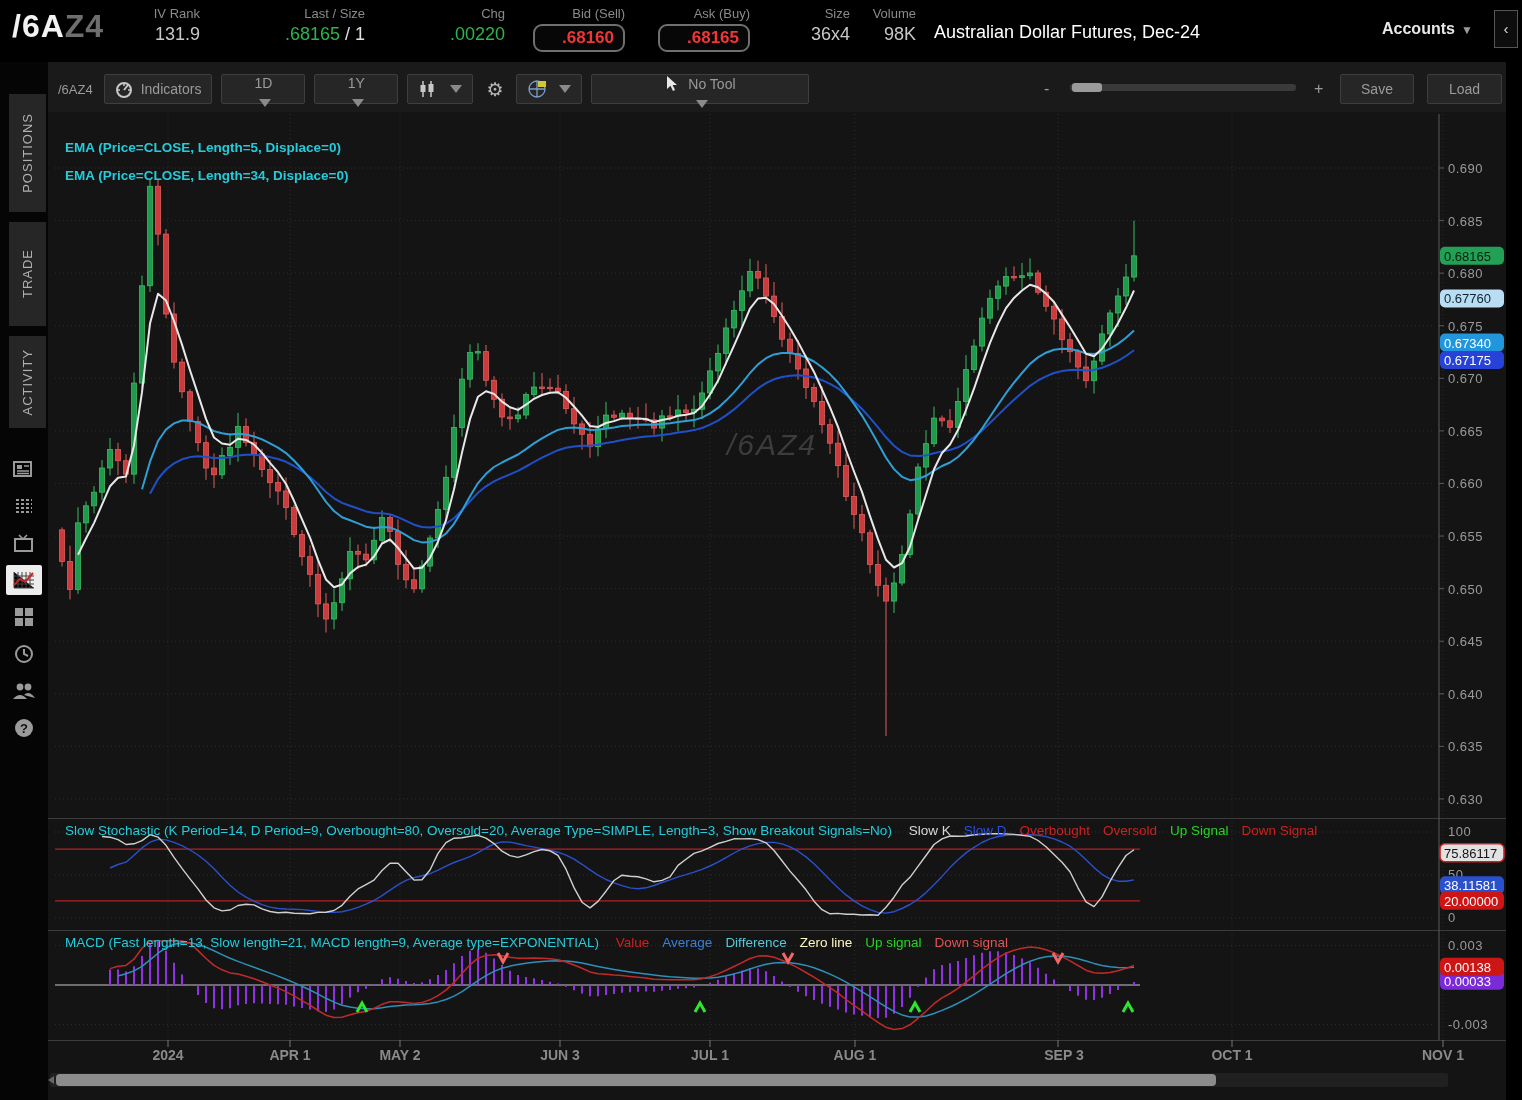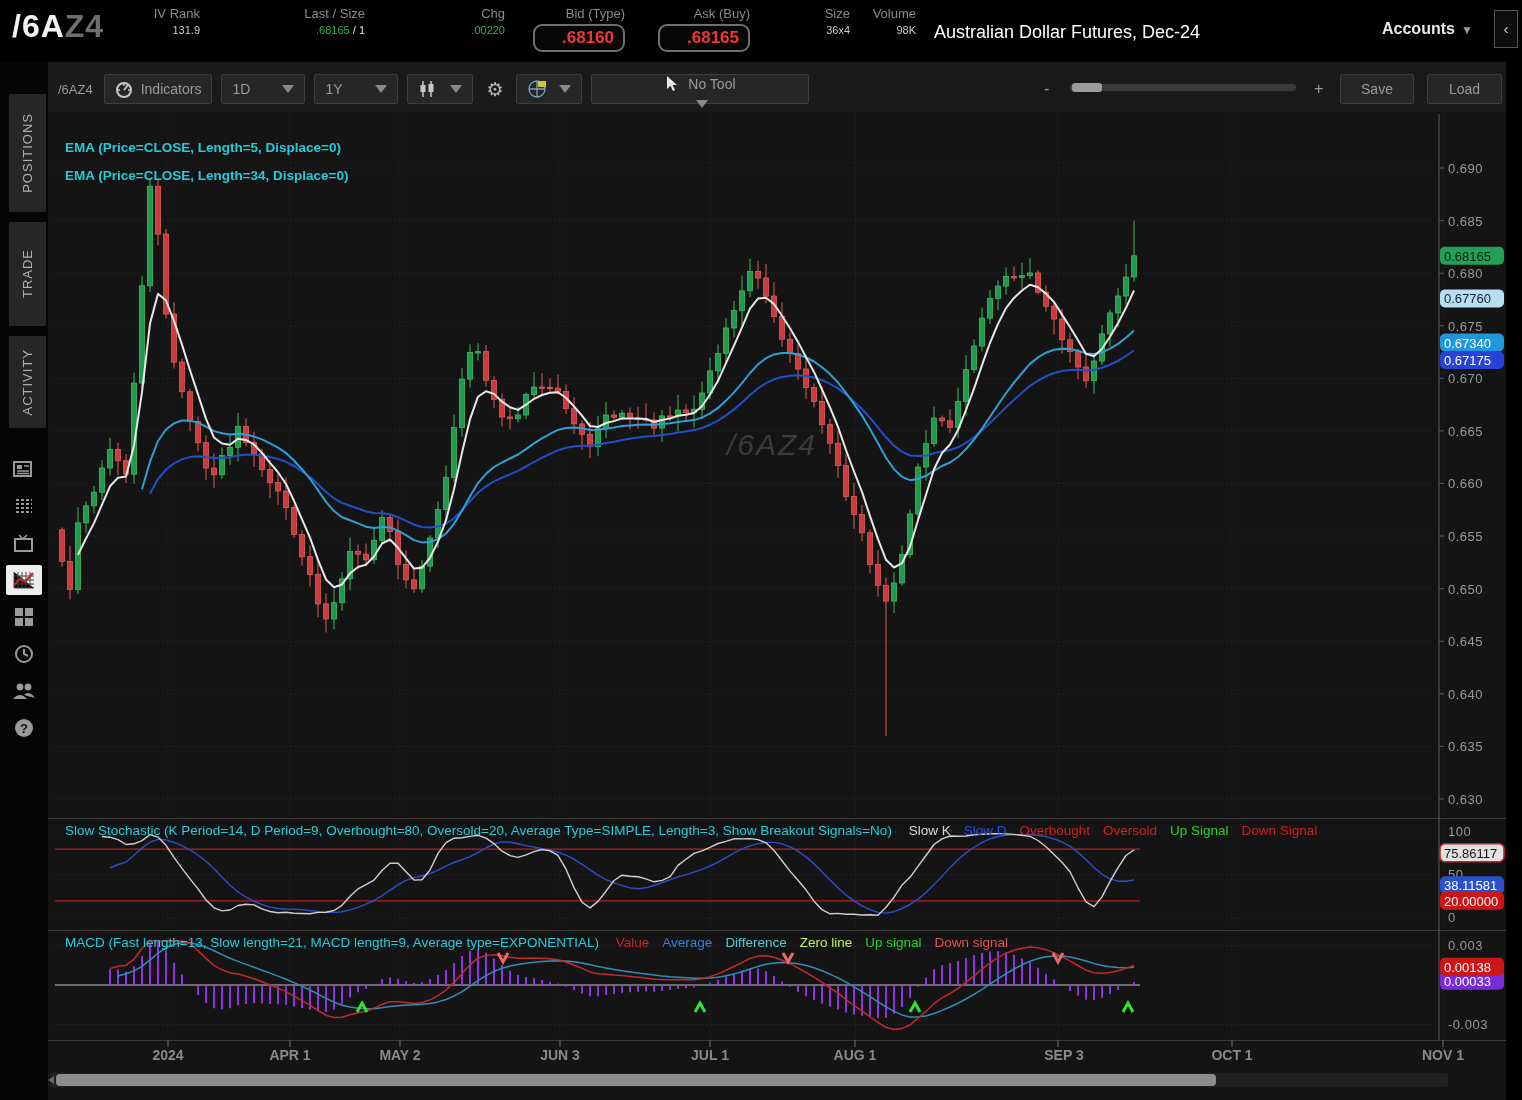--- a/index.html
+++ b/index.html
@@ -6,21 +6,21 @@
   html,body { width:1522px; height:1100px; background:#000; overflow:hidden;
               font-family:"Liberation Sans", sans-serif; }
   .app { position:relative; width:1522px; height:1000px; background:#000; }
 
   
   .topbar { position:absolute; left:0; top:0; width:1522px; height:62px; background:#000; }
   .sym { position:absolute; left:12px; top:8px; font-size:32px; font-weight:bold; color:#f2f2f2; letter-spacing:1px;}
   .sym .suf { color:#6e6e6e; }
   .qfield { position:absolute; top:6px; text-align:right; }
   .qfield .lbl { font-size:13px; color:#8a8a8a; margin-bottom:3px; }
-  .qfield .val { font-size:11px; color:#c8c8c8; }
+  .qfield .val { font-size:18px; color:#c8c8c8; }
   .green { color:#2fb34a !important; }
   .white { color:#e0e0e0; }
   .redbox { border:2px solid #6f6f6f; border-radius:9px; background:#070707;
             padding:2px 9px; font-size:17px; font-weight:bold; color:#f23535; display:inline-block; min-width:92px; text-align:right;}
   .title { position:absolute; left:934px; top:22px; font-size:18px; color:#fff; }
   .accounts { position:absolute; left:1382px; top:20px; font-size:16px; font-weight:bold; color:#e8e8e8; }
   .accounts .chev { color:#9a9a9a; font-size:12px; margin-left:6px;}
   .collapse-btn { position:absolute; left:1494px; top:10px; width:24px; height:38px; border:1px solid #555;
                   background:#0d0d0d; color:#ddd; font-size:15px; text-align:center; line-height:36px; }
 
@@ -37,21 +37,21 @@
   .rightstrip { position:absolute; left:1506px; top:62px; width:16px; height:1038px; background:#000; }
 
   .toolbar { position:absolute; left:0; top:0; width:1458px; height:50px; background:#1a1a1a; }
   .tb-row { position:absolute; left:10px; top:12px; display:flex; align-items:center; gap:9px; }
   .tb-sym { color:#9a9a9a; font-size:13px; margin-right:2px;}
   .btn { height:30px; background:#262626; border:1px solid #3e3e3e; border-radius:2px;
          color:#9a9a9a; font-size:14px; display:flex; align-items:center; gap:8px; padding:0 10px; }
   .caret { width:0; height:0; border-left:6px solid transparent; border-right:6px solid transparent;
            border-top:8px solid #8a8a8a; margin-left:4px;}
   .gearbtn { font-size:19px; color:#b5b5b5; padding:0 4px; }
-  .dd { min-width:84px; justify-content:space-between; }
+  .dd { min-width:84px; justify-content:space-between;flex-direction:column; }
   .slider-minus,.slider-plus { position:absolute; top:18px; color:#9a9a9a; font-size:16px; }
   .slider-track { position:absolute; left:1022px; top:22px; width:226px; height:7px; background:#3a3a3a; border-radius:3px; }
   .slider-thumb { position:absolute; left:2px; top:-1px; width:30px; height:9px; background:#9a9a9a; border-radius:3px; }
   .savebtn { position:absolute; left:1292px; top:12px; width:74px; justify-content:center;}
   .loadbtn { position:absolute; left:1379px; top:12px; width:75px; justify-content:center;}
 
   svg.chart { position:absolute; left:0; top:0; }
 
   .ema-labels { position:absolute; left:17px; top:51px;margin-top:21px; }
   .ema-labels div { color:#23ccdb; font-size:13.5px; font-weight:bold; line-height:27.5px; }
@@ -83,21 +83,21 @@
     </div>
     <div class="qfield" style="left:240px; width:125px;">
       <div class="lbl">Last / Size</div>
       <div class="val"><span class="green">.68165</span> <span class="white">/ 1</span></div>
     </div>
     <div class="qfield" style="left:425px; width:80px;">
       <div class="lbl">Chg</div>
       <div class="val green">.00220</div>
     </div>
     <div class="qfield" style="left:515px; width:110px;">
-      <div class="lbl">Bid (Type)</div>
+      <div class="lbl">Bid (Sell)</div>
       <div class="redbox">.68160</div>
     </div>
     <div class="qfield" style="left:640px; width:110px;">
       <div class="lbl">Ask (Buy)</div>
       <div class="redbox">.68165</div>
     </div>
     <div class="qfield" style="left:795px; width:55px;">
       <div class="lbl">Size</div>
       <div class="val">36x4</div>
     </div>
@@ -773,21 +773,21 @@
     <div class="ema-labels">
       <div>EMA (Price=CLOSE, Length=5, Displace=0)</div>
       <div>EMA (Price=CLOSE, Length=34, Displace=0)</div>
     </div>
 
     <div class="legend-row" style="top:761px; width:1378px;" id="stoch-legend">
       <span class="study">Slow Stochastic (K Period=14, D Period=9, Overbought=80, Oversold=20, Average Type=SIMPLE, Length=3, Show Breakout Signals=No)</span>
     <span style="color: rgb(216, 216, 216);">Slow K</span><span style="color: rgb(43, 80, 224);">Slow D</span><span style="color: rgb(204, 34, 34);">Overbought</span><span style="color: rgb(204, 34, 34);">Oversold</span><span style="color: rgb(38, 212, 38);">Up Signal</span><span style="color: rgb(204, 34, 34);">Down Signal</span></div>
     <div class="legend-row" style="top:873px; width:1145px;" id="macd-legend">
       <span class="study">MACD (Fast length=13, Slow length=21, MACD length=9, Average type=EXPONENTIAL)</span>
-    <span style="color: rgb(204, 34, 34);">Value</span><span style="color: rgb(58, 127, 216);">Average</span><span style="color: rgb(86, 200, 216);">Difference</span><span style="color: #bef264; margin-top: 44px;">Zero line</span><span style="color: rgb(38, 212, 38);">Up signal</span><span style="color: rgb(224, 85, 85);">Down signal</span></div>
+    <span style="color: rgb(204, 34, 34);">Value</span><span style="color: rgb(58, 127, 216);">Average</span><span style="color: rgb(86, 200, 216);">Difference</span><span style="color: #fef9c3; margin-top: 44px;">Zero line</span><span style="color: rgb(38, 212, 38);">Up signal</span><span style="color: rgb(224, 85, 85);">Down signal</span></div>
 
     <div class="xlabels" id="xlabels">
         <span style="left: 120px;">2024</span>
         <span style="left: 242px;">APR 1</span>
         <span style="left: 352px;">MAY 2</span>
         <span style="left: 512px;">JUN 3</span>
         <span style="left: 662px;">JUL 1</span>
         <span style="left: 807px;">AUG 1</span>
         <span style="left: 1016px;">SEP 3</span>
         <span style="left: 1184px;">OCT 1</span>

